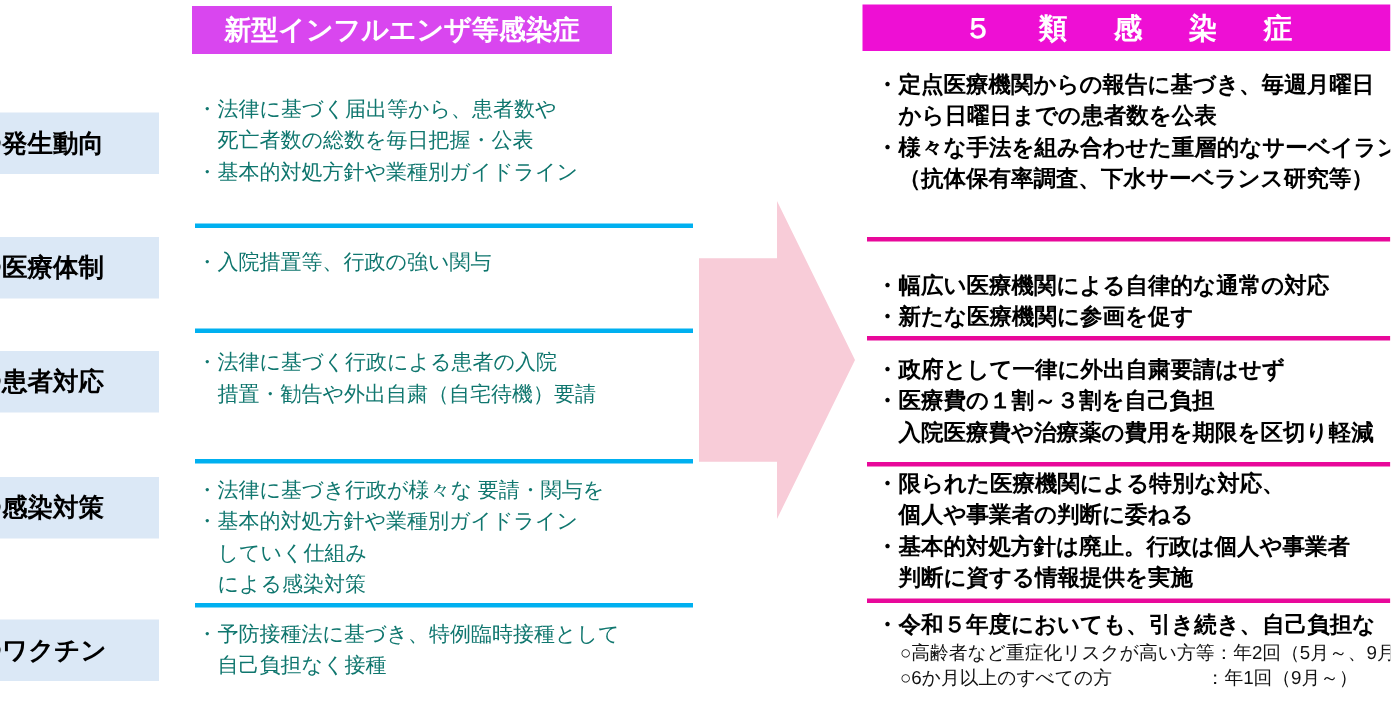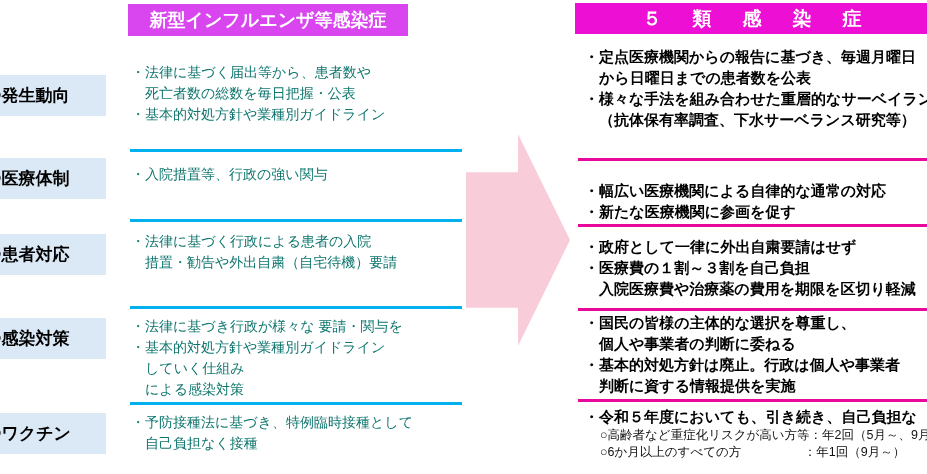--- a/index.html
+++ b/index.html
@@ -102,21 +102,21 @@
   <div class="rrow" style="top:180px">
     <div class="rl">・幅広い医療機関による自律的な通常の対応</div>
     <div class="rl">・新たな医療機関に参画を促す</div>
   </div>
   <div class="rrow" style="top:236px">
     <div class="rl">・政府として一律に外出自粛要請はせず</div>
     <div class="rl">・医療費の１割～３割を自己負担</div>
     <div class="rl">　入院医療費や治療薬の費用を期限を区切り軽減</div>
   </div>
   <div class="rrow" style="top:312px">
-    <div class="rl">・国民の皆様の主体的な選択を尊重し、</div>
+    <div class="rl">・限られた医療機関による特別な対応、</div>
     <div class="rl">　個人や事業者の判断に委ねる</div>
     <div class="rl">・基本的対処方針は廃止。行政は個人や事業者</div>
     <div class="rl">　判断に資する情報提供を実施</div>
   </div>
   <div class="rrow" style="top:406px">
     <div class="rl">・令和５年度においても、引き続き、自己負担な</div>
     <div class="rsub">○高齢者など重症化リスクが高い方等：年2回（5月～、9月</div>
     <div class="rsub">○6か月以上のすべての方　　　　　：年1回（9月～）</div>
   </div>
 

